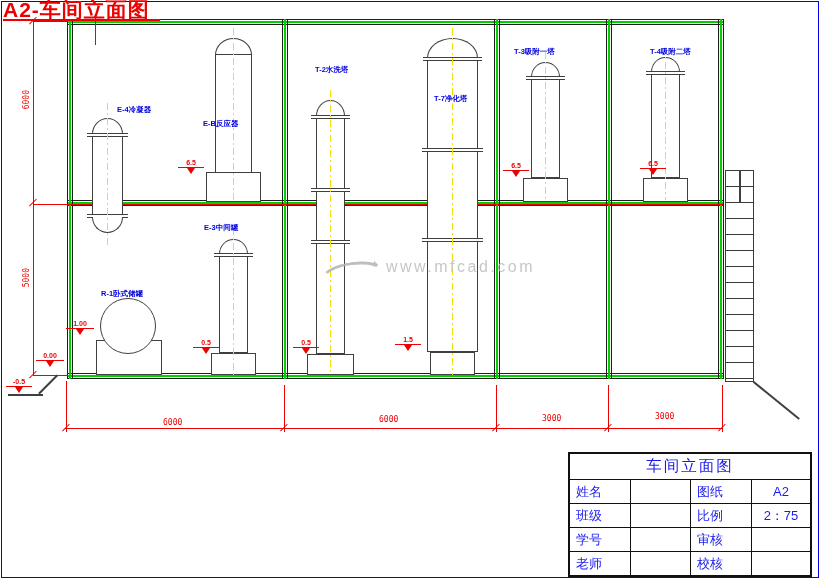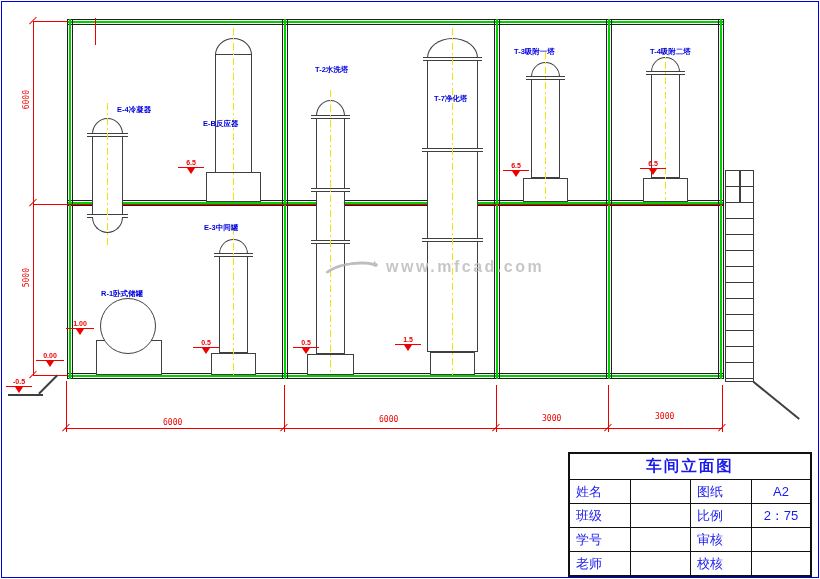--- a/index.html
+++ b/index.html
@@ -58,40 +58,41 @@
   
   .wm { position:absolute; left:322px; top:258px; z-index:6; display:flex; align-items:flex-start; opacity:.85; }
   .wm-logo { position:relative; width:64px; height:58px; }
   .wm-mf { position:absolute; left:2px; top:12px; font-size:40px; font-weight:bold; font-style:italic;
            color:#b3b3b3; letter-spacing:-4px; }
   .wm-swoosh { position:absolute; left:-2px; top:4px; width:66px; height:30px; border:3px solid transparent;
            border-top:3px solid #b3b3b3; border-radius:50%; transform:rotate(-8deg); }
   .wm-star { position:absolute; left:48px; top:0px; color:#b3b3b3; font-size:11px; }
   .wm-text { display:flex; flex-direction:column; }
   .wm-name { font-size:40px; font-weight:bold; color:#b9b9b9; letter-spacing:10px; line-height:42px; }
-  .wm-url { font-size:16px; font-weight:bold; color:#bdbdbd; letter-spacing:2.5px; line-height:18px; margin-top:0; }
+  .wm-url { font-size:16px; font-weight:normal; color:#bdbdbd; letter-spacing:2.5px; line-height:18px; margin-top:0; }
 
   
   .tblock { position:absolute; left:568px; top:452px; width:244px; height:125px; border:2px solid #111;
             display:grid; grid-template-columns:61px 60px 61px 58px; grid-template-rows:26px 24px 24px 24px 23px;
             z-index:7; background:#fff; color:#1a1aee; }
   .tb-cell { border-right:1.5px solid #111; border-bottom:1.5px solid #111; font-size:13px;
              display:flex; align-items:center; padding-left:6px; overflow:hidden; white-space:nowrap; }
   .tb-head { grid-column:1 / 5; border-right:none; justify-content:center; padding-left:0; font-size:15.5px;
-             letter-spacing:2px; font-weight:bold; }
+             letter-spacing:2px; font-weight:normal; }
   .tb-val { justify-content:center; padding-left:0; }
   .tb-last { border-right:none; }
   .tb-bot { border-bottom:none; }
 </style>
 </head>
 <body>
 
 <div class="page">
   <div class="pageborder"></div>
 
+  <div class="dtitle">A2-车间立面图</div>
   <div class="redv" style="left:95px;top:18px;height:27px;"></div>
 
   <div class="floorh" style="left:67px;top:19px;width:657px;"></div>
   <div class="floorh" style="left:67px;top:200px;width:657px;"></div>
   <div class="floorh" style="left:67px;top:373px;width:657px;"></div>
   <div class="wallv" style="left:67px;top:19px;height:360px;"></div>
   <div class="wallv" style="left:282px;top:19px;height:360px;"></div>
   <div class="wallv" style="left:494px;top:19px;height:360px;"></div>
   <div class="wallv" style="left:606px;top:19px;height:360px;"></div>
   <div class="wallv" style="left:718px;top:19px;height:360px;"></div>

